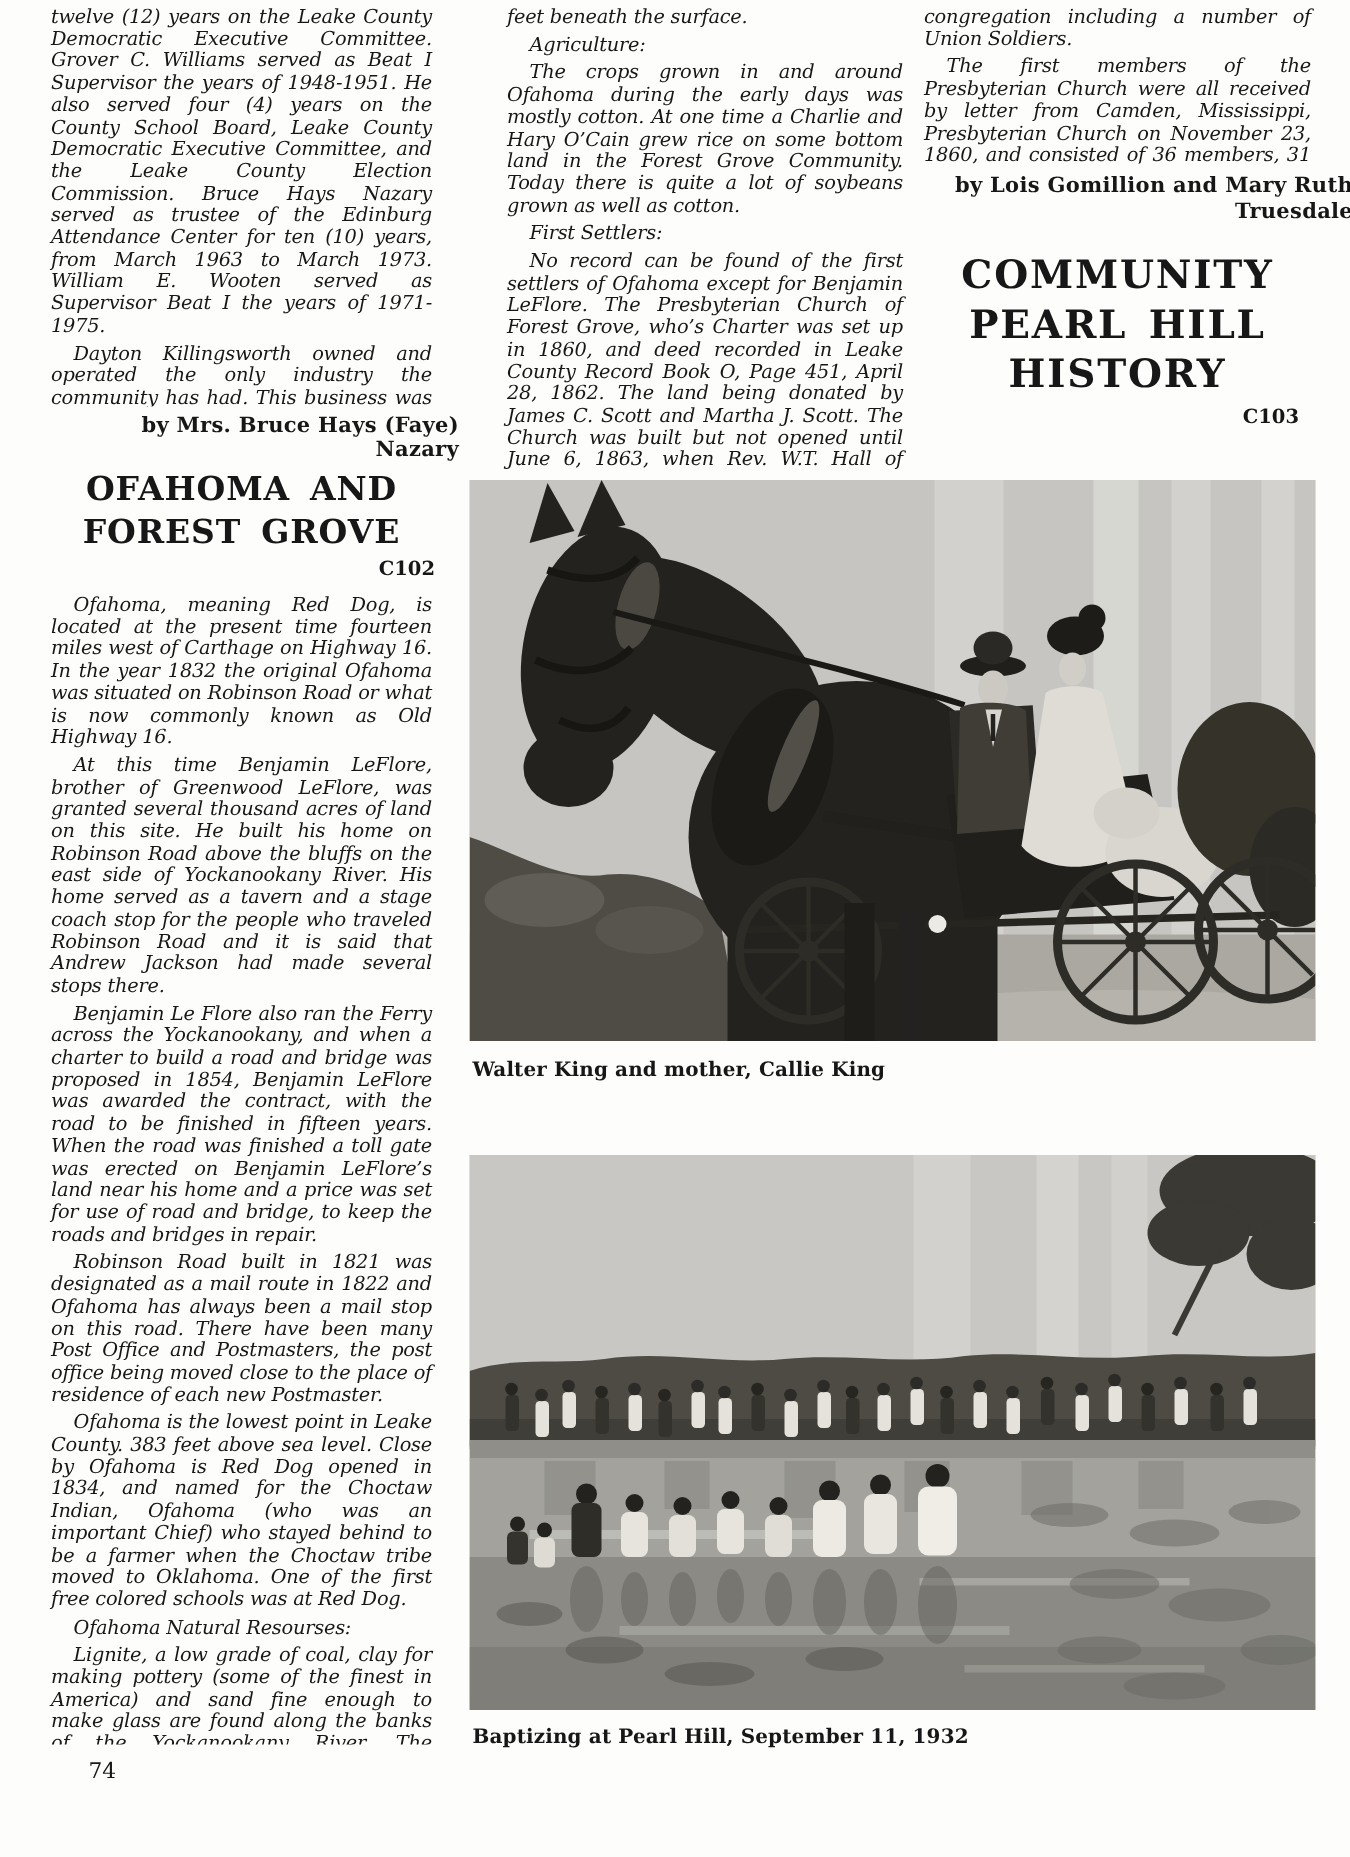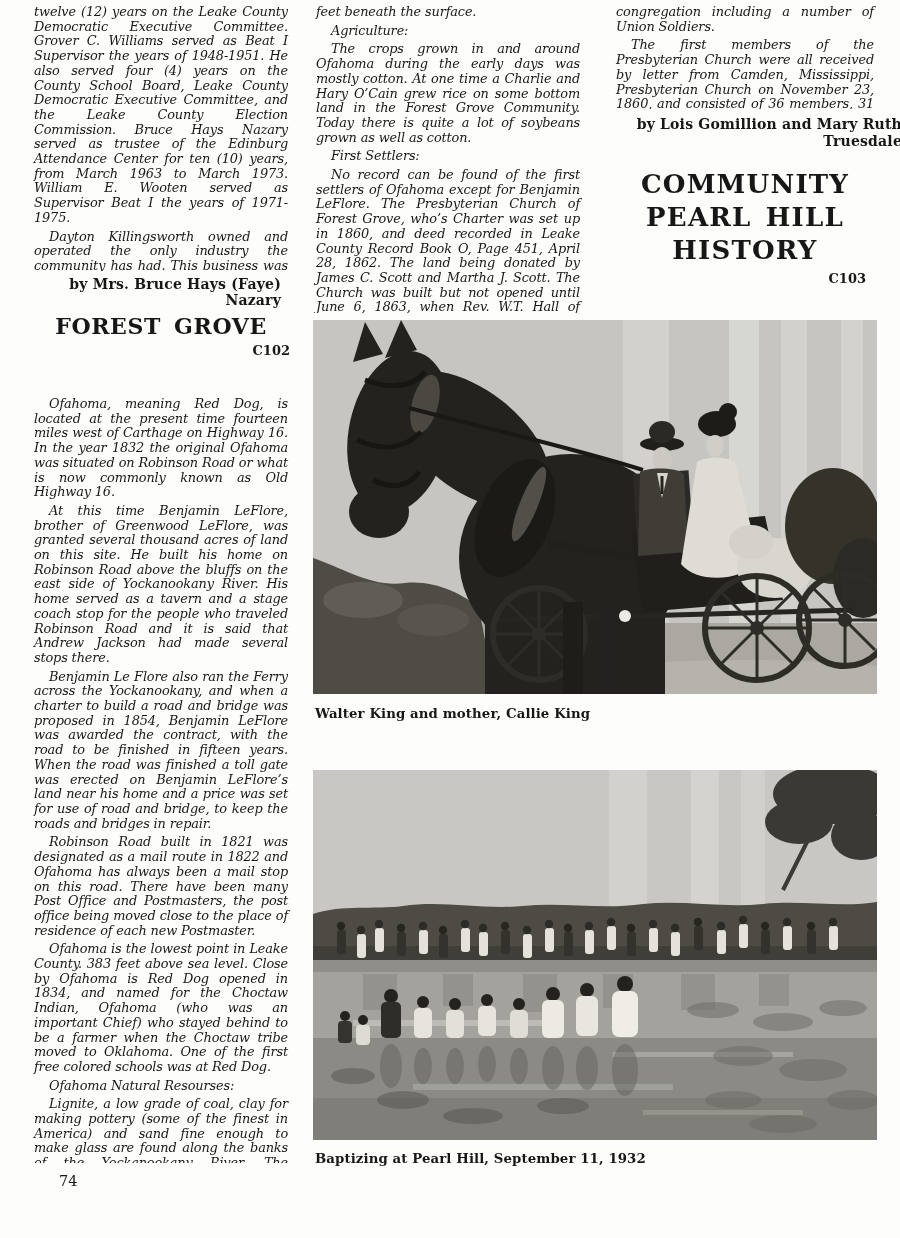--- a/index.html
+++ b/index.html
@@ -55,42 +55,43 @@
   }
 </style>
 </head>
 <body>
 
 <div class="region body-text" style="left:30px;top:1px;width:262px;height:270px;overflow:hidden;">
   <p class="flush">twelve (12) years on the Leake County Democratic Executive Committee. Grover C. Williams served as Beat I Supervisor the years of 1948-1951. He also served four (4) years on the County School Board, Leake County Democratic Executive Committee, and the Leake County Election Commission. Bruce Hays Nazary served as trustee of the Edinburg Attendance Center for ten (10) years, from March 1963 to March 1973. William E. Wooten served as Supervisor Beat I the years of 1971-1975.</p>
   <p>Dayton Killingsworth owned and operated the only industry the community has had. This business was known as the Delta Tube Company. He had a plant behind his home where by rebuilt television picture tubes. He operated this plant from 1966 to 1973.</p>
 </div>
 
-<div class="region byline" style="left:19px;top:276px;width:262px;">by Mrs. Bruce Hays (Faye) Nazary</div>
+<div class="region byline" style="left:44px;top:276px;width:262px;">by Mrs. Bruce Hays (Faye) Nazary</div>
 
 <div class="region" style="left:30px;top:312px;width:262px;">
   <div class="article-title title-sm">
+    <div>OFAHOMA AND</div>
     <div>FOREST GROVE</div>
   </div>
   <div class="article-code" style="padding-right:2px;">C102</div>
 </div>
 
 <div class="region body-text" style="left:30px;top:393px;width:262px;height:770px;overflow:hidden;">
   <p>Ofahoma, meaning Red Dog, is located at the present time fourteen miles west of Carthage on Highway 16. In the year 1832 the original Ofahoma was situated on Robinson Road or what is now commonly known as Old Highway 16.</p>
   <p>At this time Benjamin LeFlore, brother of Greenwood LeFlore, was granted several thousand acres of land on this site. He built his home on Robinson Road above the bluffs on the east side of Yockanookany River. His home served as a tavern and a stage coach stop for the people who traveled Robinson Road and it is said that Andrew Jackson had made several stops there.</p>
   <p>Benjamin Le Flore also ran the Ferry across the Yockanookany, and when a charter to build a road and bridge was proposed in 1854, Benjamin LeFlore was awarded the contract, with the road to be finished in fifteen years. When the road was finished a toll gate was erected on Benjamin LeFlore’s land near his home and a price was set for use of road and bridge, to keep the roads and bridges in repair.</p>
   <p>Robinson Road built in 1821 was designated as a mail route in 1822 and Ofahoma has always been a mail stop on this road. There have been many Post Office and Postmasters, the post office being moved close to the place of residence of each new Postmaster.</p>
   <p>Ofahoma is the lowest point in Leake County. 383 feet above sea level. Close by Ofahoma is Red Dog opened in 1834, and named for the Choctaw Indian, Ofahoma (who was an important Chief) who stayed behind to be a farmer when the Choctaw tribe moved to Oklahoma. One of the first free colored schools was at Red Dog.</p>
   <p>Ofahoma Natural Resourses:</p>
   <p>Lignite, a low grade of coal, clay for making pottery (some of the finest in America) and sand fine enough to make glass are found along the banks of the Yockanookany River. The anticlinal uplift known as the Cincinnati anti-cline runs through Leake County, the center of which runs through Conway and Ofahoma. This is the same uplift that produced the great oil fields of Pennsylvania, West Virginia, Ohio and Kentucky. The depth of the oil in Conway and Ofahoma (if there) can be found at approximately 3,500</p>
 </div>
 
 <div class="region page-number" style="left:30px;top:1173px;margin-left:29px;">74</div>
 
-<div class="region body-text" style="left:312px;top:1px;width:272px;height:312px;overflow:hidden;">
+<div class="region body-text" style="left:334px;top:1px;width:272px;height:312px;overflow:hidden;">
   <p class="flush">feet beneath the surface.</p>
   <p>Agriculture:</p>
   <p>The crops grown in and around Ofahoma during the early days was mostly cotton. At one time a Charlie and Hary O’Cain grew rice on some bottom land in the Forest Grove Community. Today there is quite a lot of soybeans grown as well as cotton.</p>
   <p>First Settlers:</p>
   <p>No record can be found of the first settlers of Ofahoma except for Benjamin LeFlore. The Presbyterian Church of Forest Grove, who’s Charter was set up in 1860, and deed recorded in Leake County Record Book O, Page 451, April 28, 1862. The land being donated by James C. Scott and Martha J. Scott. The Church was built but not opened until June 6, 1863, when Rev. W.T. Hall of Canton preached the dedication to a large</p>
 </div>
 
 <div class="region body-text" style="left:612px;top:1px;width:266px;height:108px;overflow:hidden;">
   <p class="flush">congregation including a number of Union Soldiers.</p>
   <p>The first members of the Presbyterian Church were all received by letter from Camden, Mississippi, Presbyterian Church on November 23, 1860, and consisted of 36 members, 31 white and 5 colored.</p>

